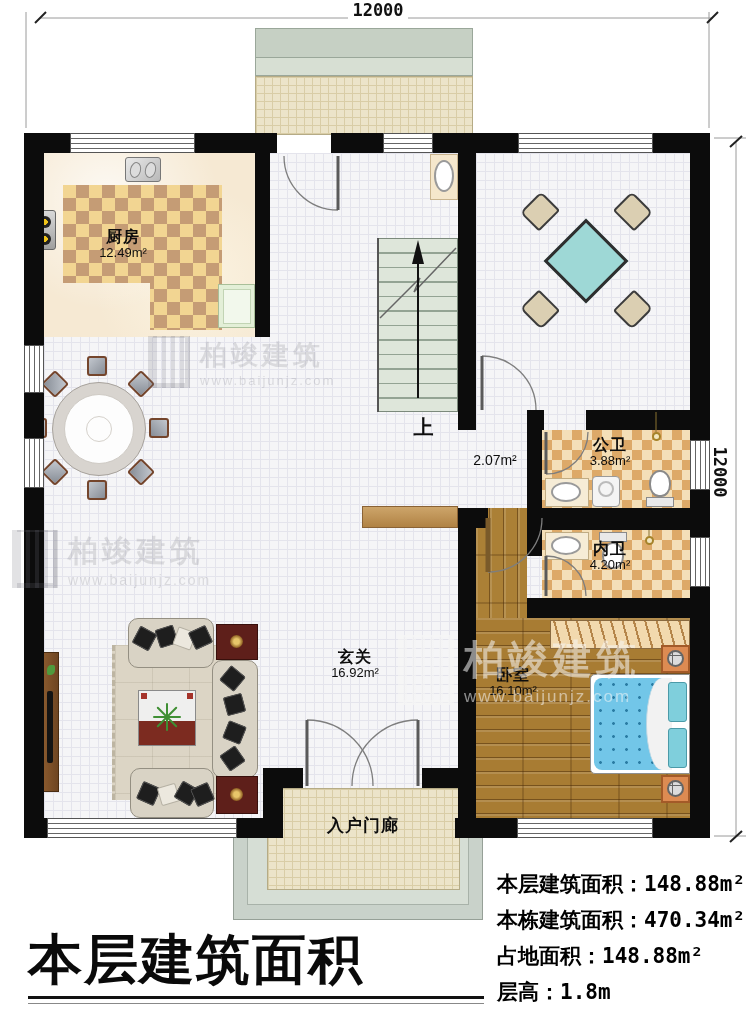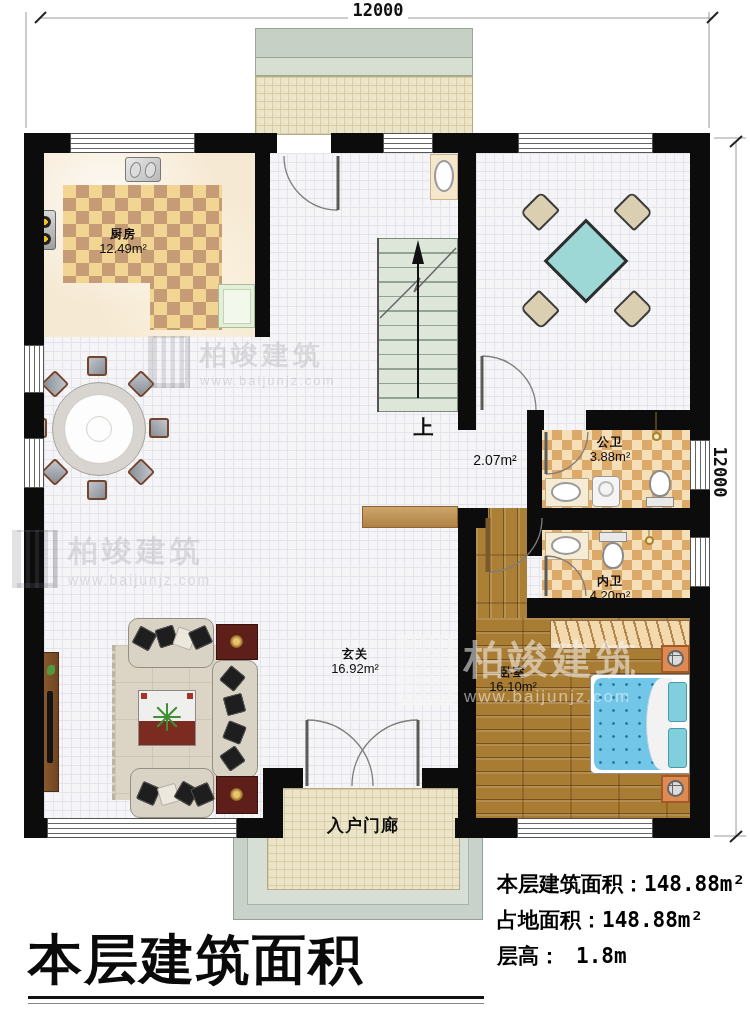--- a/index.html
+++ b/index.html
@@ -63,21 +63,21 @@
   .achair{width:30px;height:27px;background:#dbcfb2;border:2px solid #3c3c3c;border-radius:6px 6px 3px 3px;}
   .oval{background:#fff;border:2px solid #9a9a9a;border-radius:50%;}
   .toilet-bowl{background:#fff;border:2px solid #8a8a8a;border-radius:50% 50% 45% 45%;}
   .toilet-tank{background:#e9e9e9;border:1px solid #8a8a8a;}
   .pull{border:2px solid #a5832a;border-radius:50%;width:9px;height:9px;background:#f2e6bf;}
   .lamp{background:#dcdcdc;border:2px solid #666;border-radius:50%;
     background-image:linear-gradient(#666 1px,transparent 1px),linear-gradient(90deg,#666 1px,transparent 1px);
     background-position:center;background-size:100% 55%,55% 100%;background-repeat:no-repeat;}
   
   .rlabel{position:absolute;text-align:center;color:#0d0d0d;line-height:1.15;z-index:40;}
-  .rname{display:block;font-weight:bold;font-size:12px;letter-spacing:1px;}
+  .rname{display:block;font-weight:bold;font-size:16px;letter-spacing:1px;}
   .rarea{display:block;font-weight:normal;font-size:13px;}
   .dimtxt{position:absolute;font-weight:bold;font-size:17px;color:#111;z-index:40;
     font-family:"DejaVu Sans Mono","Liberation Mono",monospace;}
   .wm{position:absolute;display:flex;align-items:center;gap:10px;z-index:60;pointer-events:none;}
   .wm-logo{display:block;border:5px solid currentColor;border-top-width:2px;
     background-image:linear-gradient(90deg,currentColor 4px,transparent 4px);
     background-size:9px 100%;}
   .wm-text b{display:block;font-weight:bold;letter-spacing:4px;}
   .wm-text i{display:block;font-style:normal;letter-spacing:2px;}
   .titleblk{position:absolute;color:#0a0a0a;z-index:40;}
@@ -310,21 +310,21 @@
     <span class="rname">厨房</span>
     <span class="rarea">12.49m²</span>
   </div>
   <div class="rlabel" style="left:450px;top:452px;width:90px;">
     <span class="rarea" style="font-size:14px;">2.07m²</span>
   </div>
   <div class="rlabel" style="left:565px;top:436px;width:90px;">
     <span class="rname">公卫</span>
     <span class="rarea">3.88m²</span>
   </div>
-  <div class="rlabel" style="left:565px;top:575px;width:90px;">
+  <div class="rlabel" style="left:565px;top:540px;width:90px;">
     <span class="rname">内卫</span>
     <span class="rarea">4.20m²</span>
   </div>
   <div class="rlabel" style="left:305px;top:648px;width:100px;">
     <span class="rname">玄关</span>
     <span class="rarea">16.92m²</span>
   </div>
   <div class="rlabel" style="left:468px;top:666px;width:90px;">
     <span class="rname">卧室</span>
     <span class="rarea">16.10m²</span>
@@ -363,22 +363,26 @@
   </div>
   <div class="abs z5" style="left:28px;top:996px;width:456px;height:3px;background:#111;"></div>
   <div class="abs z5" style="left:28px;top:1003px;width:456px;height:1px;background:#888;"></div>
 
   <div class="abs z5" style="left:497px;top:870px;width:250px;">
     <div class="stats-row" style="height:36px;">
       <span class="lb">本层建筑面积：</span>
       <span class="vl">148.88m²</span>
     </div>
     <div class="stats-row" style="height:36px;">
+      <span class="lb">本栋建筑面积：</span>
+      <span class="vl">470.34m²</span>
+    </div>
+    <div class="stats-row" style="height:36px;">
       <span class="lb">占地面积：</span>
       <span class="vl">148.88m²</span>
     </div>
-    <div class="stats-row" style="height:36px;gap:16px;">
+    <div class="stats-row" style="height:36px;">
       <span class="lb">层高：</span>
       <span class="vl">1.8m</span>
     </div>
   </div>
 
 </div>
 
 </body></html>

